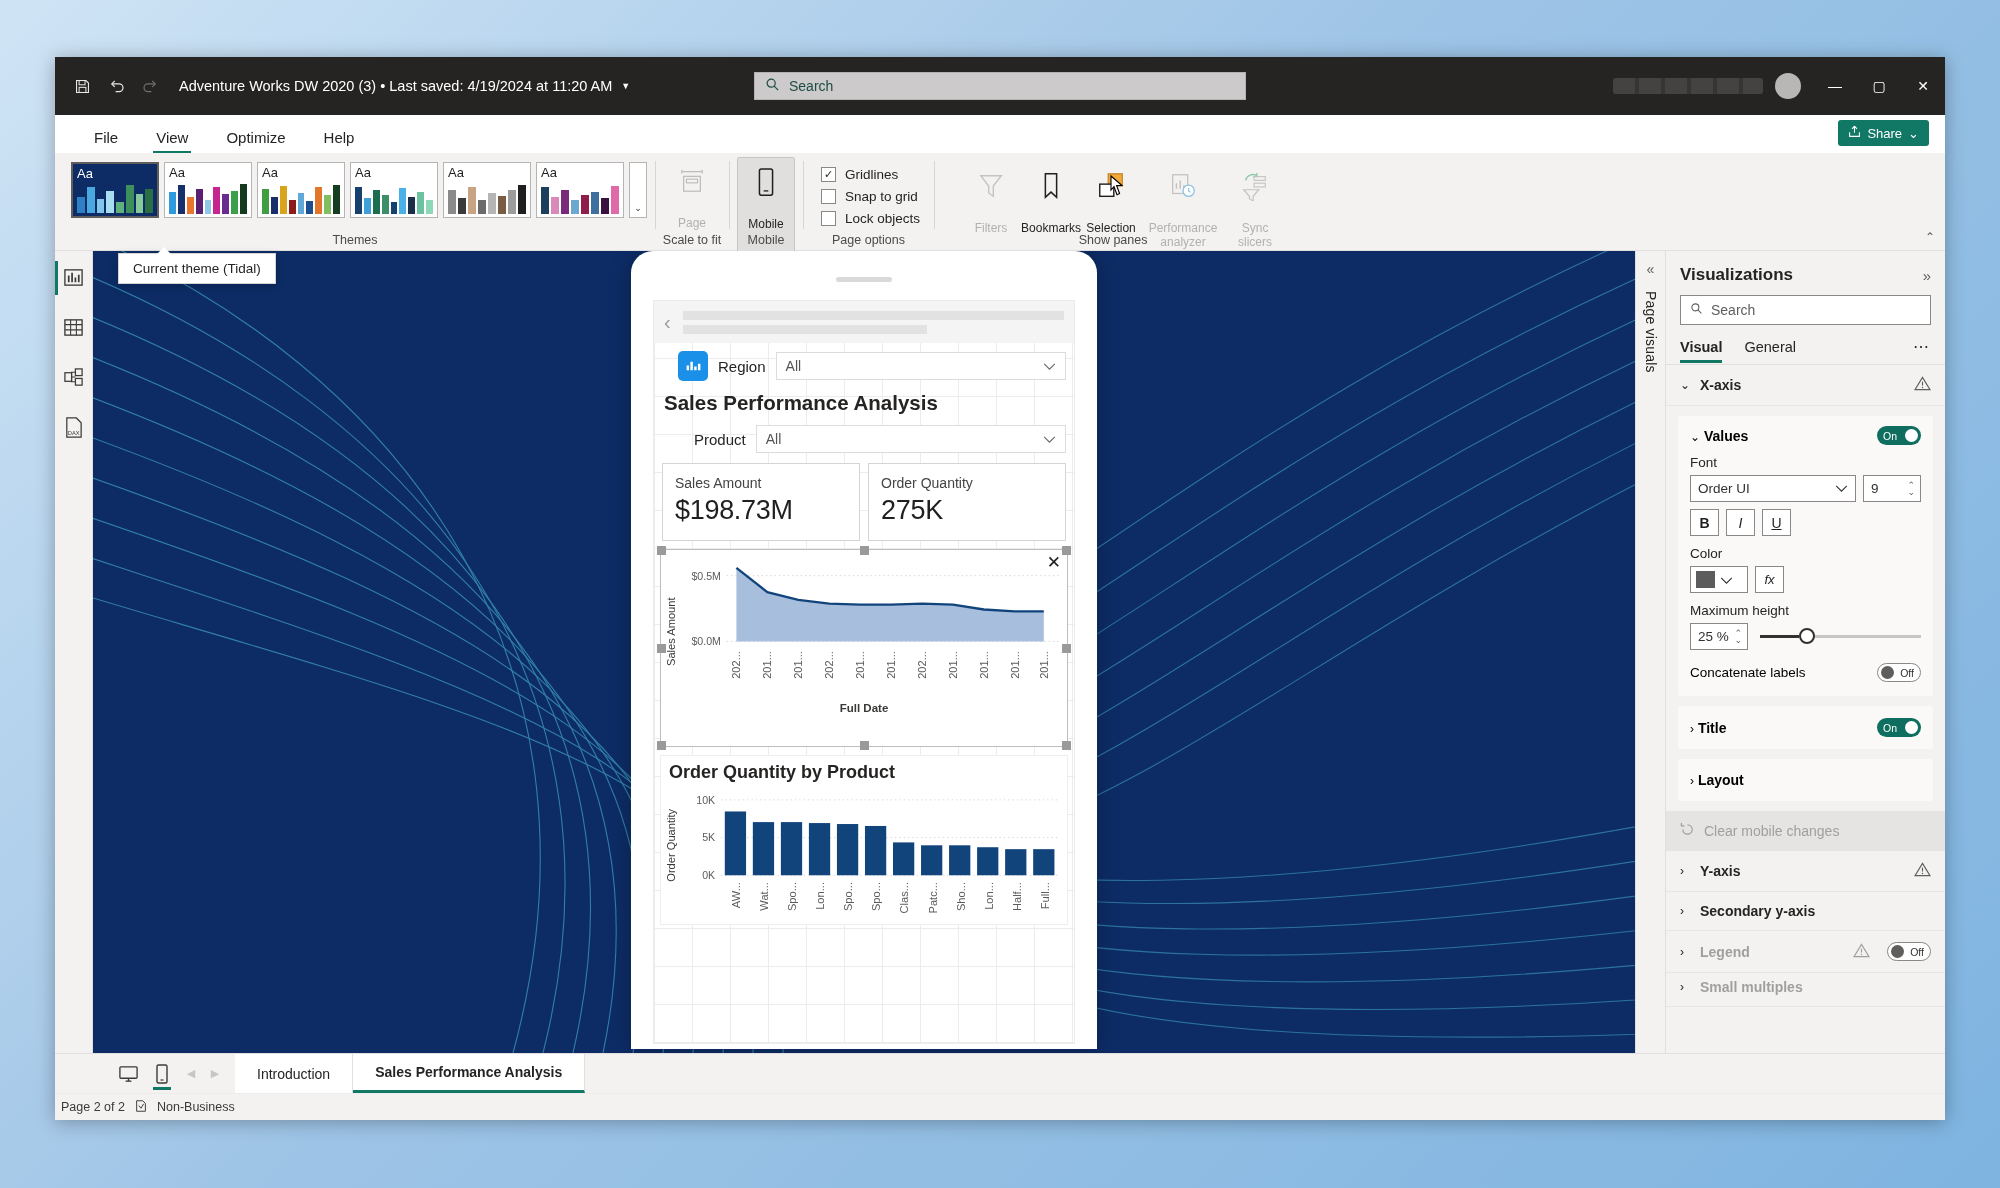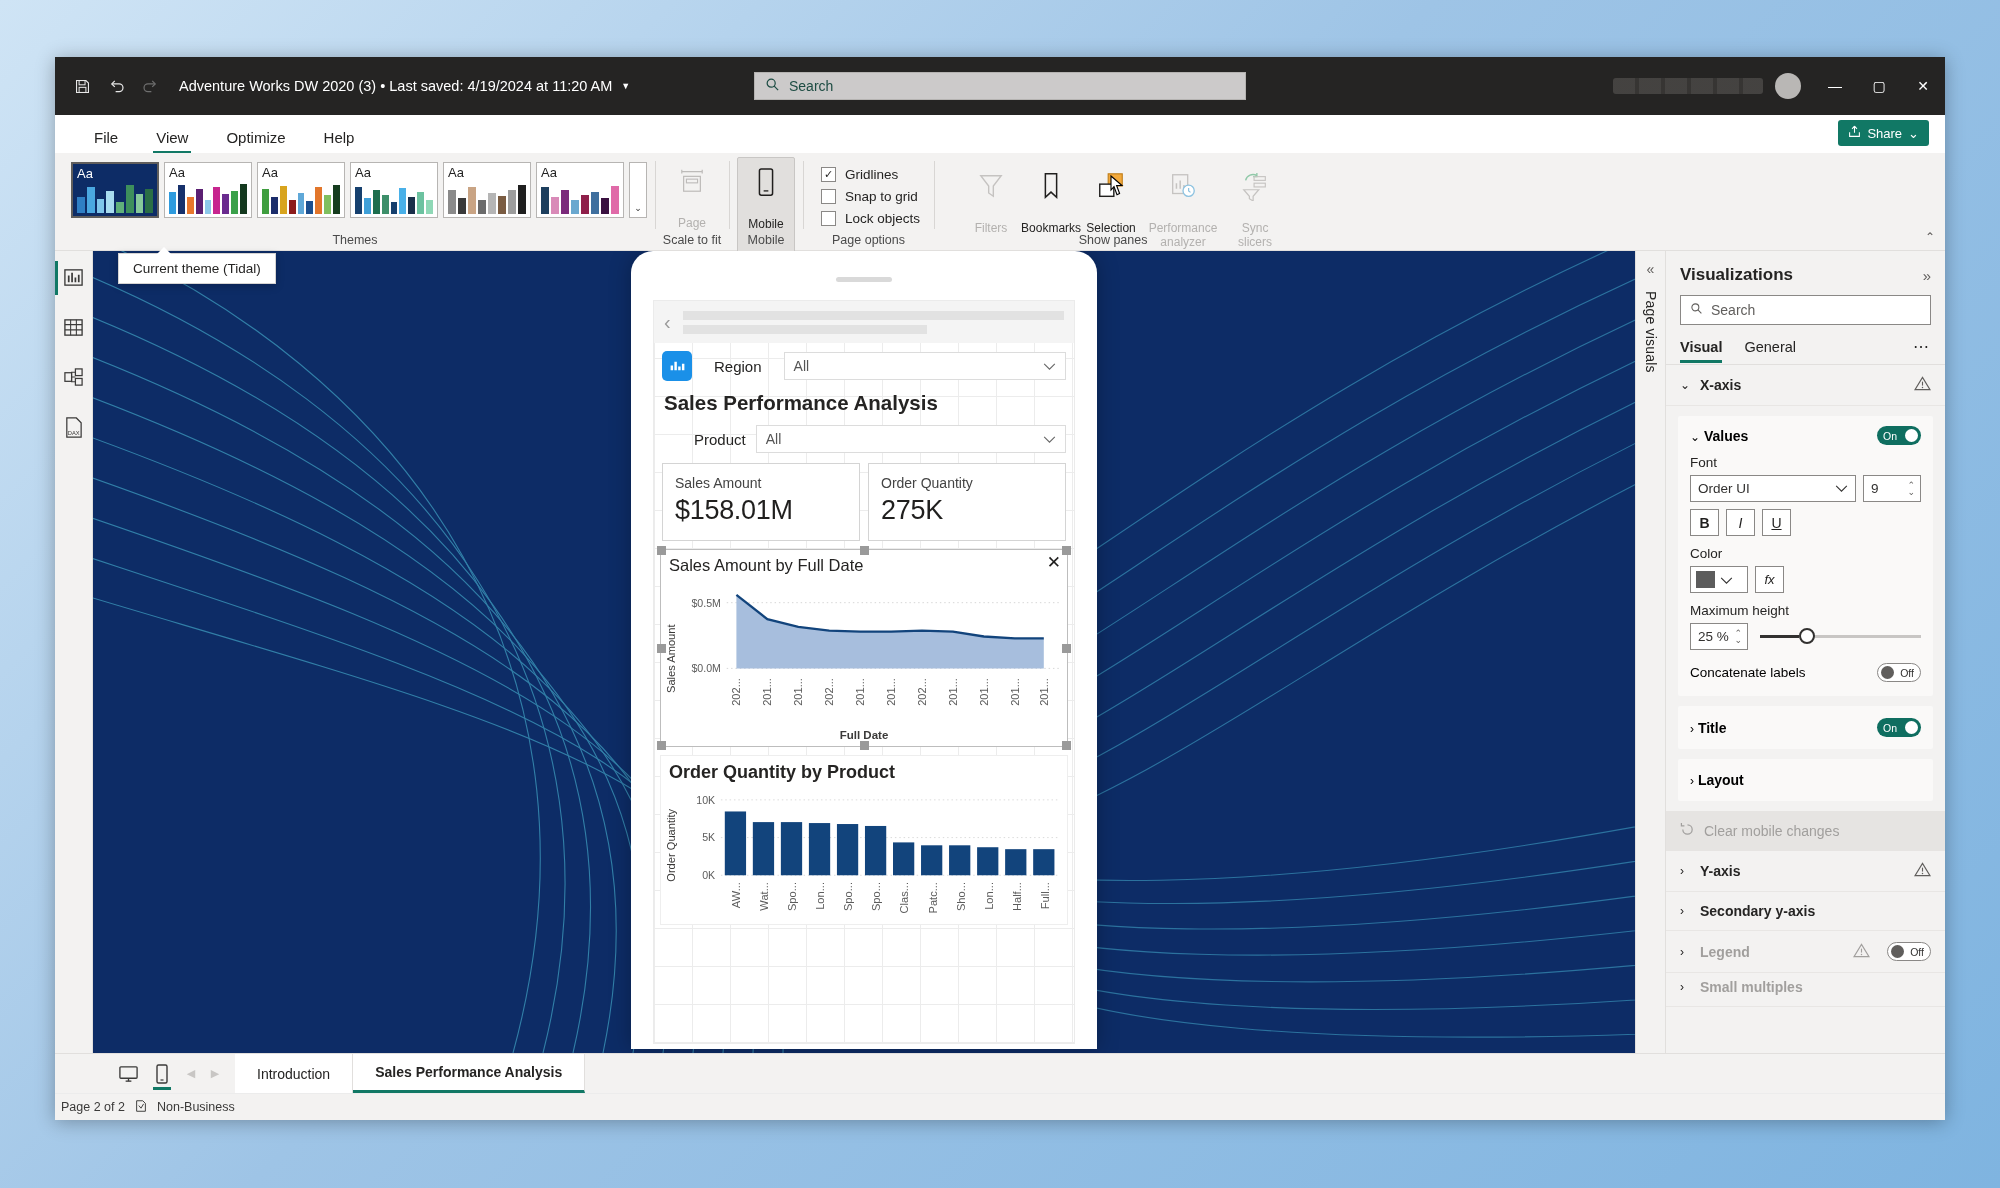--- a/index.html
+++ b/index.html
@@ -91,21 +91,21 @@
   .pscreen{position:relative;height:744px;overflow:hidden;
            background:
              repeating-linear-gradient(90deg,#ececec 0 1px,transparent 1px 38px),
              repeating-linear-gradient(0deg,#ececec 0 1px,transparent 1px 38px),#fff;
            border:1px solid #ebebeb;}
   .pheader{height:42px;background:#f4f4f4;display:flex;align-items:center;padding:0 10px;gap:12px;}
   .pback{font-size:20px;color:#9a9a9a;line-height:1;}
   .phbars{flex:1;display:flex;flex-direction:column;gap:5px;}
   .phbars i{display:block;height:9px;background:#e2e2e2;}
   .phbars i:nth-child(2){width:64%;}
-  .slicer-row{display:flex;align-items:center;gap:22px;padding:8px 8px 0;}
+  .slicer-row{display:flex;align-items:center;gap:10px;padding:8px 8px 0;margin-left:16px;}
   .vicon{width:30px;height:30px;border-radius:5px;background:#1a90e8;display:flex;align-items:center;justify-content:center;}
   .slabel{font-size:15px;color:#252423;}
   .sbox{flex:1;height:28px;border:1px solid #dcdcdc;background:#fff;display:flex;align-items:center;
         justify-content:space-between;padding:0 9px;font-size:14px;color:#555;}
   .ptitle{font-size:20.5px;font-weight:bold;color:#252423;padding:10px 10px 4px;}
   .prod-row{display:flex;align-items:center;gap:10px;padding:6px 8px 0 40px;}
   .cards{display:flex;gap:8px;padding:10px 8px 0;}
   .card{flex:1;border:1px solid #d4d4d4;background:#fff;padding:11px 12px 14px;}
   .card .cl{font-size:14px;color:#444;}
   .card .cv{font-size:27px;color:#201f1e;margin-top:4px;letter-spacing:-.3px;}
@@ -541,30 +541,29 @@
                 <svg width="13" height="8" viewBox="0 0 14 9">
                     <path d="M1 1l6 6 6-6" fill="none" stroke="#666" stroke-width="1.2"></path>
                   </svg>
               </span>
             </span>
           </div>
 
           <div class="cards">
             <div class="card">
               <div class="cl">Sales Amount</div>
-              <div class="cv">$158.01M</div>
+              <div class="cv">$198.73M</div>
             </div>
             <div class="card">
               <div class="cl">Order Quantity</div>
               <div class="cv">275K</div>
             </div>
           </div>
 
           <div class="vis selected" style="height:198px;">
-            <div class="vtitle">Sales Amount by Full Date</div>
             <span class="vclose">✕</span>
             <span class="handle h-tl"></span>
             <span class="handle h-tc"></span>
             <span class="handle h-tr"></span>
             <span class="handle h-ml"></span>
             <span class="handle h-mr"></span>
             <span class="handle h-bl"></span>
             <span class="handle h-bc"></span>
             <span class="handle h-br"></span>
             <svg width="100%" height="148" viewBox="0 0 420 148">

